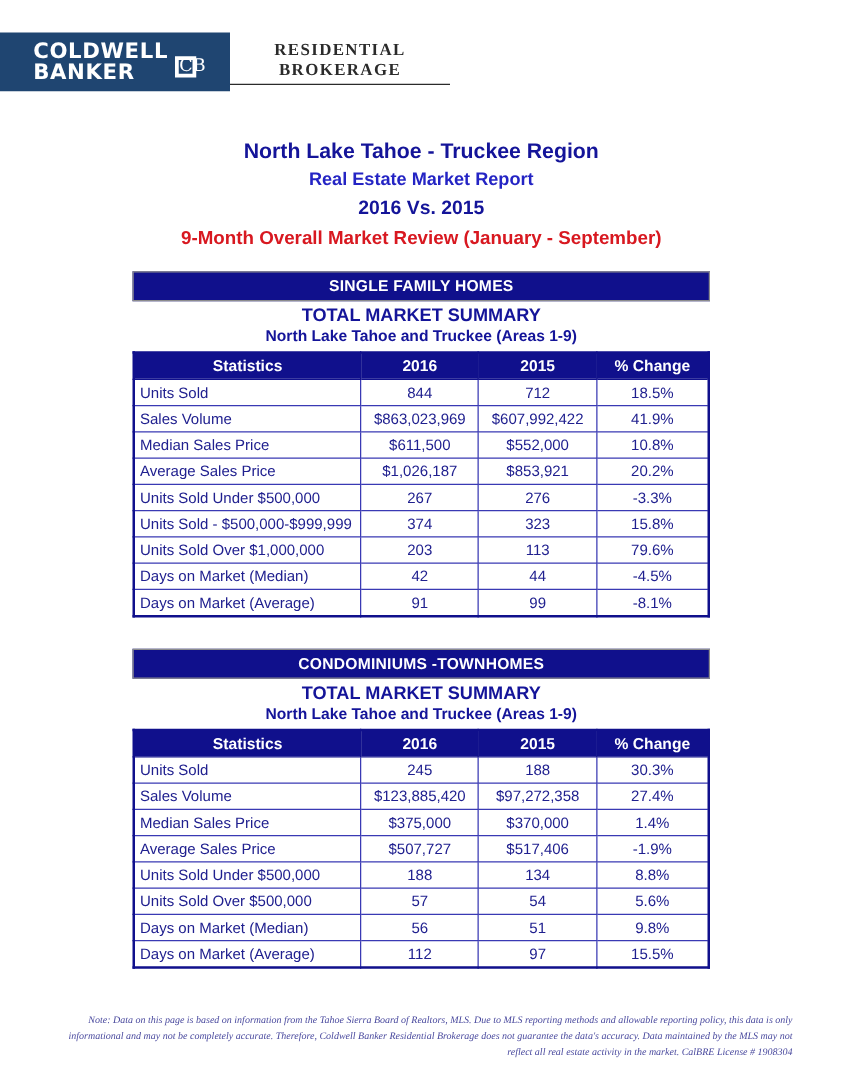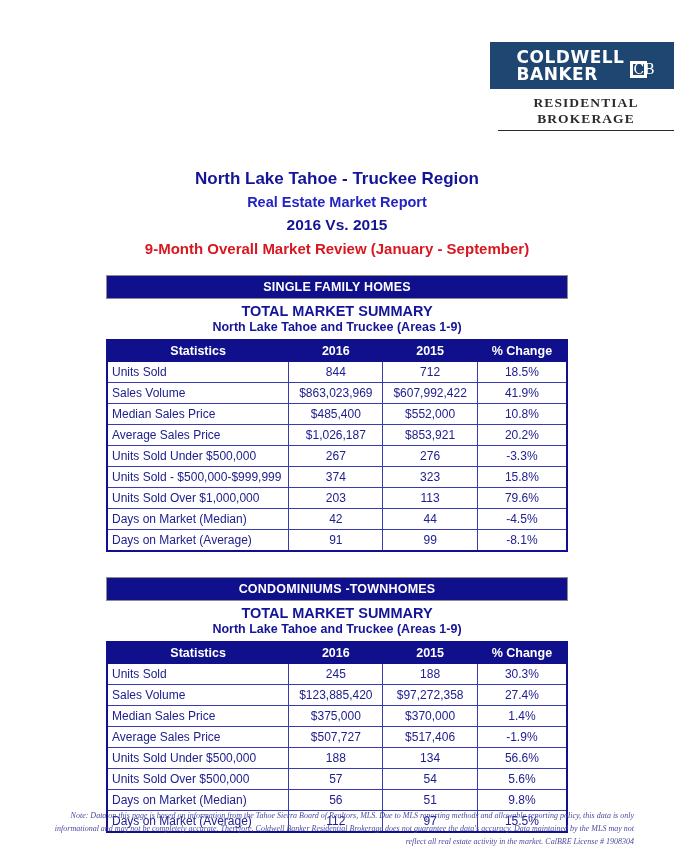--- a/index.html
+++ b/index.html
@@ -12,24 +12,24 @@
     height: 867px;
     font-family: "Liberation Sans", sans-serif;
     color: #1a1a8c;
     position: relative;
     overflow: hidden;
   }
 
   
   .logo-block {
     width: 100%;
-    padding-top: 42px;
+    padding-top: 26px;
     display: flex;
-    flex-direction: column;
-    align-items: flex-end;
+    flex-direction: row;
+    align-items: flex-start;
   }
   .logo-badge {
     background: #1f4571;
     width: 176px;
     height: 47px;
     display: flex;
     align-items: center;
     justify-content: center;
     gap: 6px;
     padding: 0 4px;
@@ -245,21 +245,21 @@
         <td>18.5%</td>
       </tr>
       <tr>
         <td class="label">Sales Volume</td>
         <td>$863,023,969</td>
         <td>$607,992,422</td>
         <td>41.9%</td>
       </tr>
       <tr>
         <td class="label">Median Sales Price</td>
-        <td>$485,400</td>
+        <td>$611,500</td>
         <td>$552,000</td>
         <td>10.8%</td>
       </tr>
       <tr>
         <td class="label">Average Sales Price</td>
         <td>$1,026,187</td>
         <td>$853,921</td>
         <td>20.2%</td>
       </tr>
       <tr>
@@ -338,21 +338,21 @@
       <tr>
         <td class="label">Average Sales Price</td>
         <td>$507,727</td>
         <td>$517,406</td>
         <td>-1.9%</td>
       </tr>
       <tr>
         <td class="label">Units Sold Under $500,000</td>
         <td>188</td>
         <td>134</td>
-        <td>56.6%</td>
+        <td>8.8%</td>
       </tr>
       <tr>
         <td class="label">Units Sold Over $500,000</td>
         <td>57</td>
         <td>54</td>
         <td>5.6%</td>
       </tr>
       <tr>
         <td class="label">Days on Market (Median)</td>
         <td>56</td>

